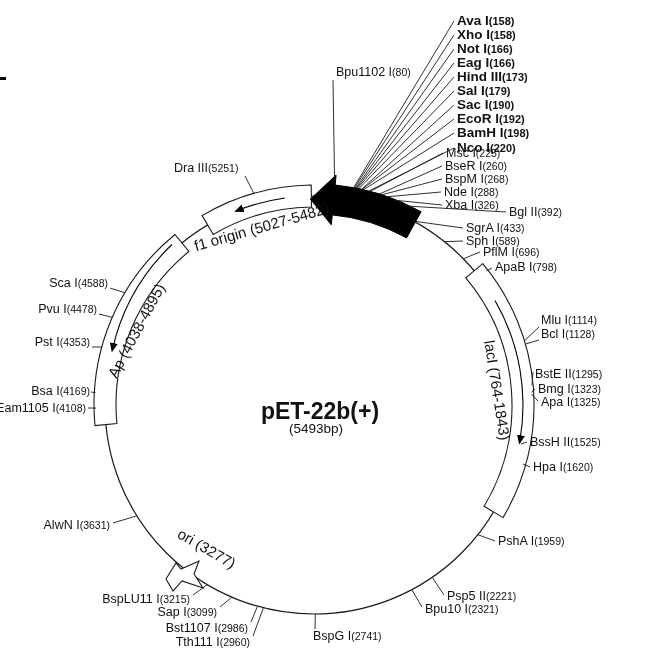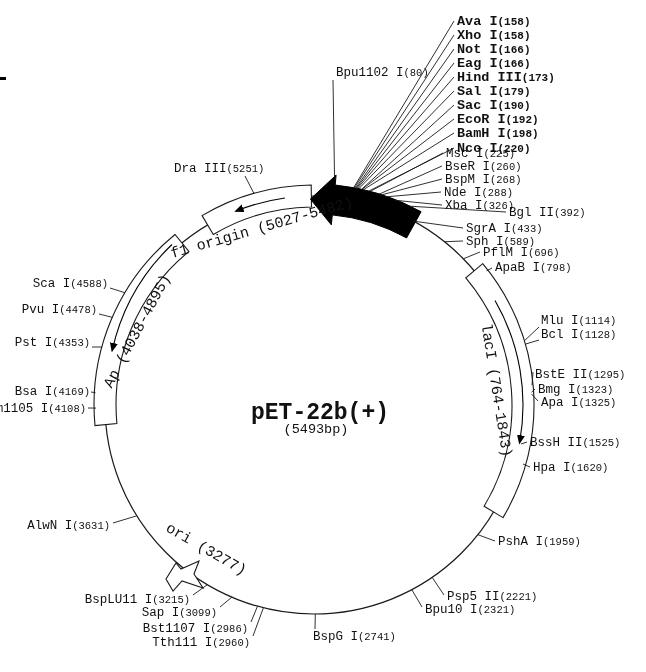--- a/index.html
+++ b/index.html
@@ -1,17 +1,17 @@
 <!DOCTYPE html>
 <html><head>
 <meta charset="utf-8">
 <style>
   html,body{margin:0;padding:0;background:#fff;}
   #stage{position:relative;width:646px;height:672px;background:#fff;overflow:hidden;
-         font-family:Liberation Mono, monospace;}
+         font-family:Liberation Sans, sans-serif;}
   svg{position:absolute;left:0;top:0;}
   text{fill:#111;}
   .site{font-size:12.5px;}
   .site .p{font-size:10.5px;}
   .siteb{font-size:13.5px;font-weight:bold;}
   .siteb .p{font-size:11px;font-weight:bold;}
   .region{font-size:15px;}
   .title{font-size:23px;font-weight:bold;}
   .subtitle{font-size:13.5px;}
   .ln{stroke:#1a1a1a;stroke-width:0.9;fill:none;}

